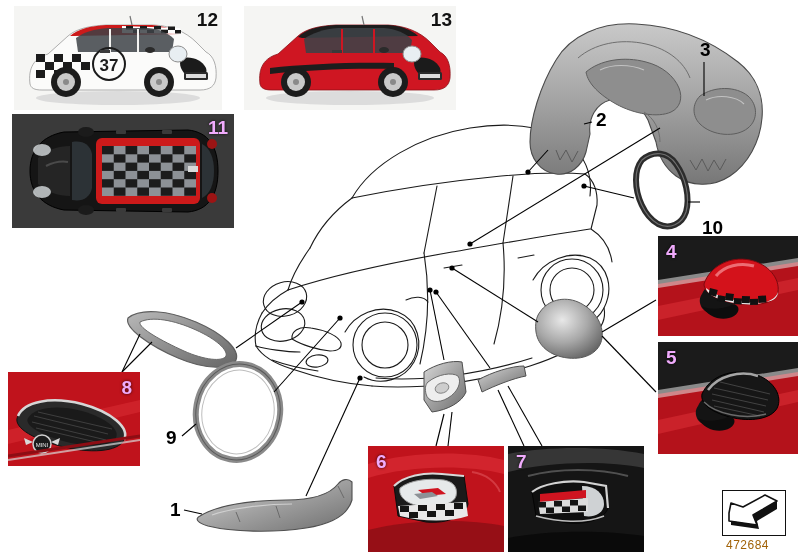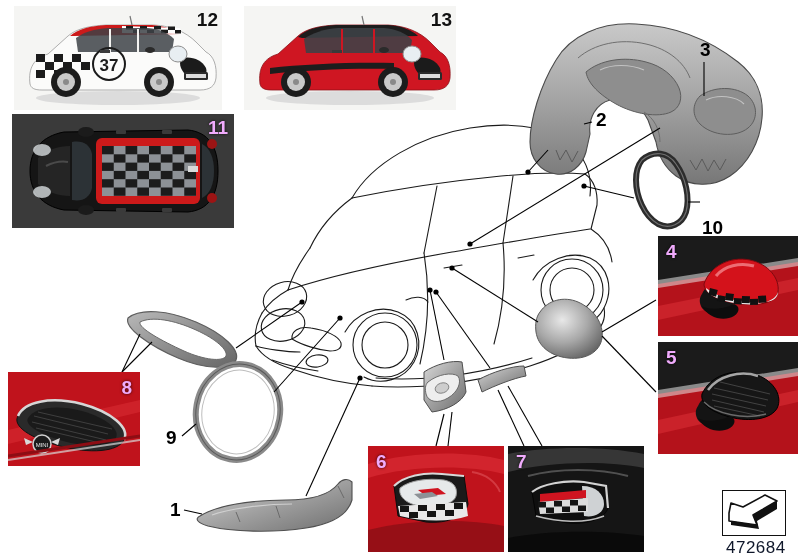--- a/index.html
+++ b/index.html
@@ -24,22 +24,22 @@
     position:absolute;
     font-weight:bold;
     color:#f0abfc;
     font-size:19px;
     line-height:19px;
     text-shadow:0 0 3px rgba(0,0,0,.8);
     z-index:9;
   }
   .partnum{
     position:absolute;
-    font-size:17px;
-    color:#0f172a;
+    font-size:12px;
+    color:#a16207;
     letter-spacing:.5px;
   }
   svg{display:block;}
 </style>
 </head>
 <body>
 
 <div id="stage">
 
   <svg width="800" height="560" viewBox="0 0 800 560">

